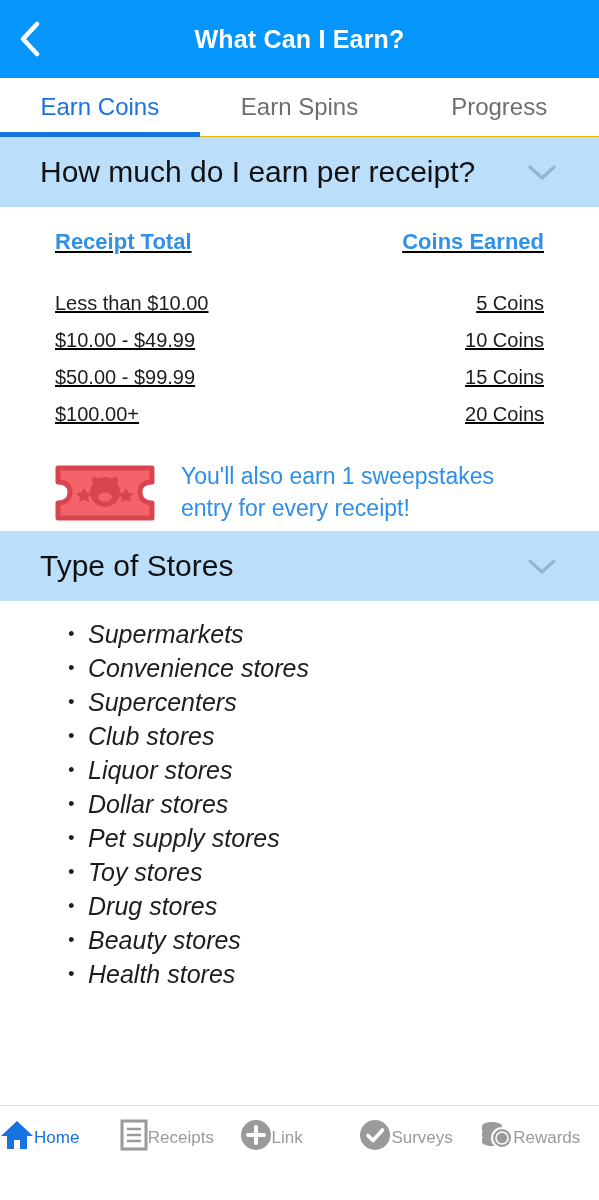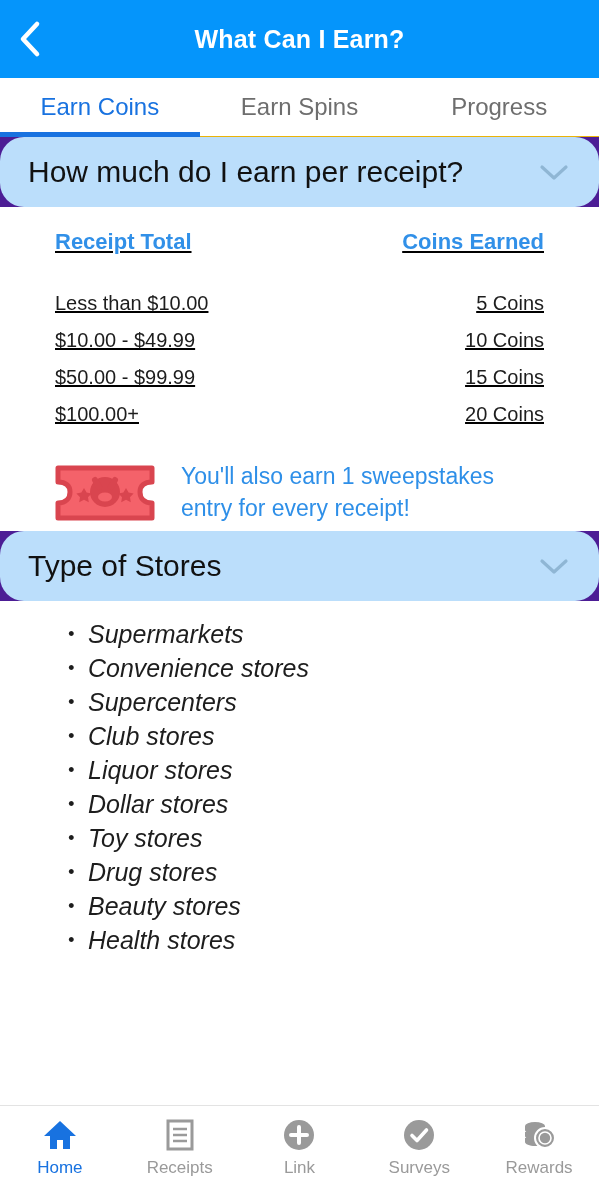--- a/index.html
+++ b/index.html
@@ -6,21 +6,21 @@
   html, body {
     width: 599px; height: 1200px;
     background: #ffffff;
     font-family: "Liberation Sans", sans-serif;
     overflow: hidden;
   }
   .app {
     position: relative;
     width: 599px; height: 1200px;
     display: flex; flex-direction: column;
-    background: #4c1d95;
+    background: #fca5a5;
   }
 
   
   .appbar {
     height: 78px;
     background: #0595fb;
     display: flex; align-items: center;
     position: relative;
     flex: 0 0 auto;
   }
@@ -64,25 +64,24 @@
     content: "";
     position: absolute;
     left: 0; right: 0; bottom: -1px;
     height: 5px;
     background: #1872e0;
   }
 
   
   .section-head {
     background: #bbdefb;
-    padding: 16px 28px;
+    padding: 16px 40px;
     display: flex; align-items: center; justify-content: space-between;
     cursor: pointer;
     flex: 0 0 auto;
-    border-radius: 24px;
   }
   .section-head .title {
     font-size: 30px;
     color: #111111;
     line-height: 1.28;
     max-width: 470px;
   }
   .chevron { flex: 0 0 auto; margin-left: 10px; }
   .chevron svg { display: block; }
 
@@ -154,21 +153,21 @@
     left: 0; right: 0; bottom: 0;
     height: 95px;
     background: #ffffff;
     border-top: 1px solid #e3e3e3;
     display: flex;
     align-items: flex-start;
     padding-top: 12px;
   }
   .nav-item {
     flex: 1 1 0;
-    display: flex; flex-direction: column;
+    display: flex; flex-direction: row;
     align-items: center; justify-content: flex-start;
     cursor: pointer;
     user-select: none;
   }
   .nav-icon { height: 34px; display: flex; align-items: center; justify-content: center; }
   .nav-icon svg { display: block; }
   .nav-label {
     margin-top: 6px;
     font-size: 17px;
     color: #9a9a9a;
@@ -268,20 +267,21 @@
   </div>
 
   <div class="store-body">
     <ul class="store-list">
       <li>Supermarkets</li>
       <li>Convenience stores</li>
       <li>Supercenters</li>
       <li>Club stores</li>
       <li>Liquor stores</li>
       <li>Dollar stores</li>
+      <li>Pet supply stores</li>
       <li>Toy stores</li>
       <li>Drug stores</li>
       <li>Beauty stores</li>
       <li>Health stores</li>
     </ul>
   </div>
 
   <div class="bottom-nav">
 
     <div class="nav-item active">

